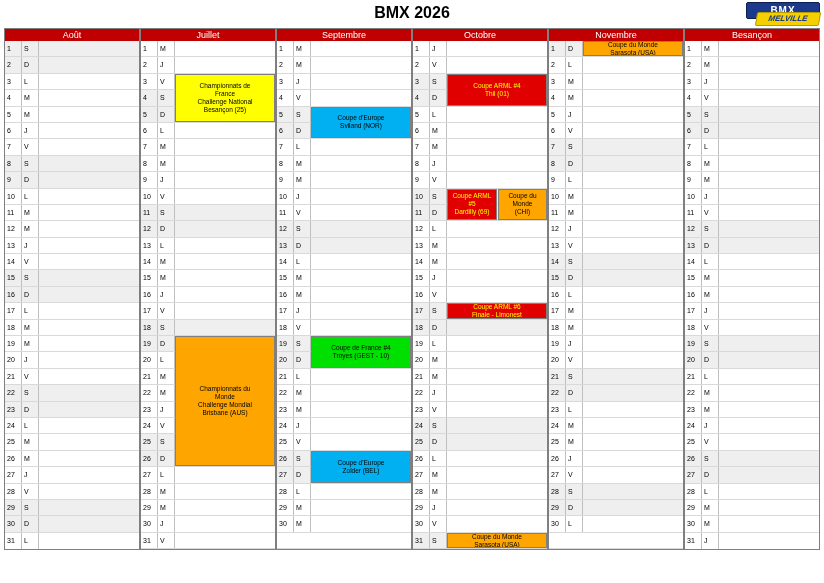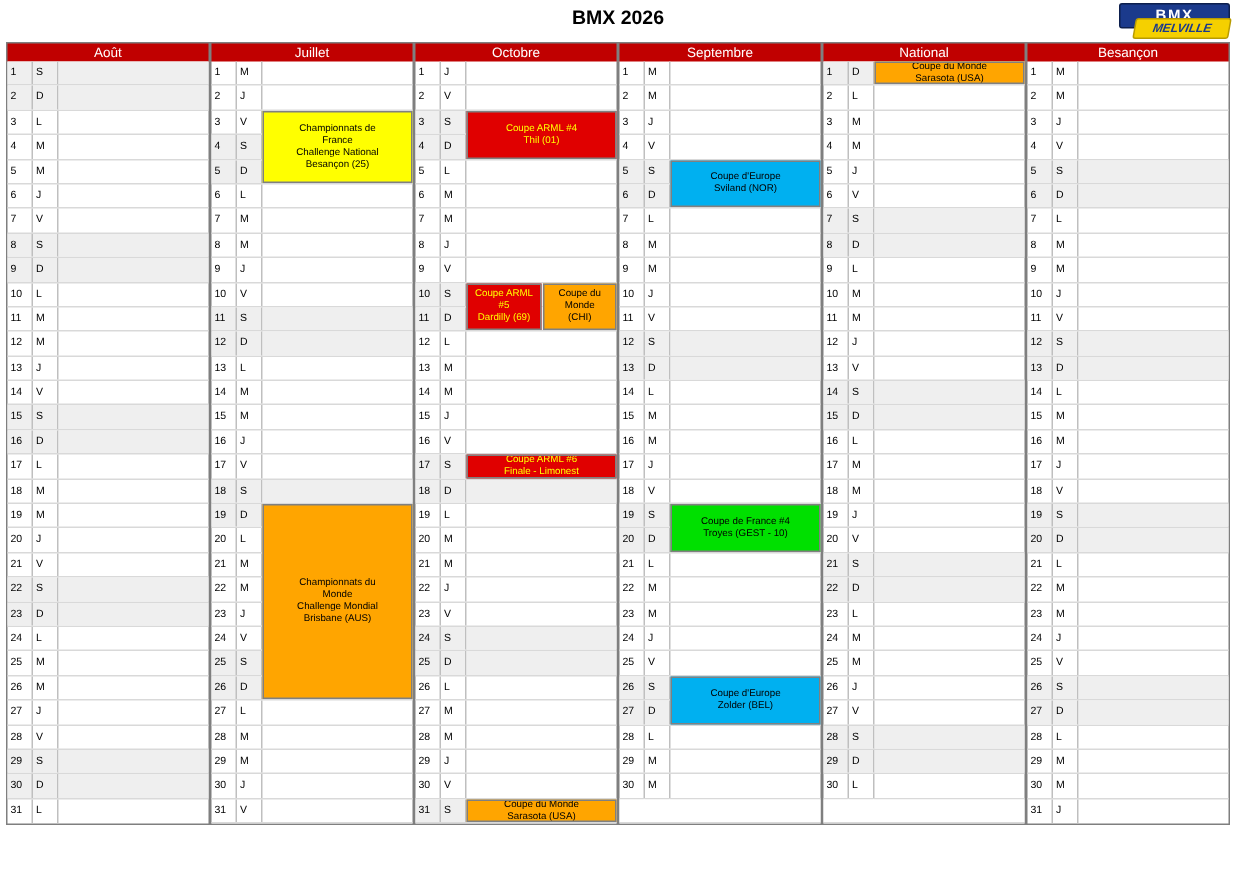--- a/index.html
+++ b/index.html
@@ -8,21 +8,21 @@
     background:#ffffff;
     font-family:"Liberation Sans", sans-serif;
     font-size:7px;
     color:#000;
     overflow:hidden;
   }
   .page{position:relative;width:824px;height:583px;}
 
   .title{
     position:absolute;top:4px;left:0;width:824px;
-    text-align:center;font-weight:bold;font-size:13px;
+    text-align:center;font-weight:bold;font-size:16px;
   }
 
   .logo{
     position:absolute;right:6px;top:2px;width:72px;height:36px;
   }
   .logo .plate{
     position:absolute;left:0;top:0;width:72px;height:15px;
     background:#1b3a8c;border:1px solid #0d1f4d;border-radius:2px;
     color:#fff;font-weight:bold;font-size:10px;letter-spacing:1px;
     text-align:center;line-height:15px;
@@ -422,20 +422,192 @@
           <div class="ev" style="top: 295.2px; height: 130.2px; background: rgb(255, 165, 0); color: rgb(0, 0, 0); left: 34px; right: 0px;">
             <span>Championnats du</span>
             <span>Monde</span>
             <span>Challenge Mondial</span>
             <span></span>
             <span>Brisbane (AUS)</span>
           </div>
         </div>
       </div>
       <div class="mcol">
+        <div class="mhead">Septembre</div>
+        <div class="grid">
+          <div class="row">
+            <div class="cd">1</div>
+            <div class="cw">M</div>
+            <div class="cev"></div>
+          </div>
+          <div class="row">
+            <div class="cd">2</div>
+            <div class="cw">M</div>
+            <div class="cev"></div>
+          </div>
+          <div class="row">
+            <div class="cd">3</div>
+            <div class="cw">J</div>
+            <div class="cev"></div>
+          </div>
+          <div class="row">
+            <div class="cd">4</div>
+            <div class="cw">V</div>
+            <div class="cev"></div>
+          </div>
+          <div class="row we">
+            <div class="cd">5</div>
+            <div class="cw">S</div>
+            <div class="cev"></div>
+          </div>
+          <div class="row we">
+            <div class="cd">6</div>
+            <div class="cw">D</div>
+            <div class="cev"></div>
+          </div>
+          <div class="row">
+            <div class="cd">7</div>
+            <div class="cw">L</div>
+            <div class="cev"></div>
+          </div>
+          <div class="row">
+            <div class="cd">8</div>
+            <div class="cw">M</div>
+            <div class="cev"></div>
+          </div>
+          <div class="row">
+            <div class="cd">9</div>
+            <div class="cw">M</div>
+            <div class="cev"></div>
+          </div>
+          <div class="row">
+            <div class="cd">10</div>
+            <div class="cw">J</div>
+            <div class="cev"></div>
+          </div>
+          <div class="row">
+            <div class="cd">11</div>
+            <div class="cw">V</div>
+            <div class="cev"></div>
+          </div>
+          <div class="row we">
+            <div class="cd">12</div>
+            <div class="cw">S</div>
+            <div class="cev"></div>
+          </div>
+          <div class="row we">
+            <div class="cd">13</div>
+            <div class="cw">D</div>
+            <div class="cev"></div>
+          </div>
+          <div class="row">
+            <div class="cd">14</div>
+            <div class="cw">L</div>
+            <div class="cev"></div>
+          </div>
+          <div class="row">
+            <div class="cd">15</div>
+            <div class="cw">M</div>
+            <div class="cev"></div>
+          </div>
+          <div class="row">
+            <div class="cd">16</div>
+            <div class="cw">M</div>
+            <div class="cev"></div>
+          </div>
+          <div class="row">
+            <div class="cd">17</div>
+            <div class="cw">J</div>
+            <div class="cev"></div>
+          </div>
+          <div class="row">
+            <div class="cd">18</div>
+            <div class="cw">V</div>
+            <div class="cev"></div>
+          </div>
+          <div class="row we">
+            <div class="cd">19</div>
+            <div class="cw">S</div>
+            <div class="cev"></div>
+          </div>
+          <div class="row we">
+            <div class="cd">20</div>
+            <div class="cw">D</div>
+            <div class="cev"></div>
+          </div>
+          <div class="row">
+            <div class="cd">21</div>
+            <div class="cw">L</div>
+            <div class="cev"></div>
+          </div>
+          <div class="row">
+            <div class="cd">22</div>
+            <div class="cw">M</div>
+            <div class="cev"></div>
+          </div>
+          <div class="row">
+            <div class="cd">23</div>
+            <div class="cw">M</div>
+            <div class="cev"></div>
+          </div>
+          <div class="row">
+            <div class="cd">24</div>
+            <div class="cw">J</div>
+            <div class="cev"></div>
+          </div>
+          <div class="row">
+            <div class="cd">25</div>
+            <div class="cw">V</div>
+            <div class="cev"></div>
+          </div>
+          <div class="row we">
+            <div class="cd">26</div>
+            <div class="cw">S</div>
+            <div class="cev"></div>
+          </div>
+          <div class="row we">
+            <div class="cd">27</div>
+            <div class="cw">D</div>
+            <div class="cev"></div>
+          </div>
+          <div class="row">
+            <div class="cd">28</div>
+            <div class="cw">L</div>
+            <div class="cev"></div>
+          </div>
+          <div class="row">
+            <div class="cd">29</div>
+            <div class="cw">M</div>
+            <div class="cev"></div>
+          </div>
+          <div class="row">
+            <div class="cd">30</div>
+            <div class="cw">M</div>
+            <div class="cev"></div>
+          </div>
+          <div class="row blank">
+            <div class="cd"></div>
+            <div class="cw"></div>
+            <div class="cev"></div>
+          </div>
+          <div class="ev" style="top: 65.6px; height: 31.8px; background: rgb(0, 176, 240); color: rgb(0, 0, 0); left: 34px; right: 0px;">
+            <span>Coupe d'Europe</span>
+            <span>Sviland (NOR)</span>
+          </div>
+          <div class="ev" style="top: 295.2px; height: 31.8px; background: rgb(0, 224, 0); color: rgb(0, 0, 0); left: 34px; right: 0px;">
+            <span>Coupe de France #4</span>
+            <span>Troyes (GEST - 10)</span>
+          </div>
+          <div class="ev" style="top: 410px; height: 31.8px; background: rgb(0, 176, 240); color: rgb(0, 0, 0); left: 34px; right: 0px;">
+            <span>Coupe d'Europe</span>
+            <span>Zolder (BEL)</span>
+          </div>
+        </div>
+      </div>
+      <div class="mcol">
         <div class="mhead">Octobre</div>
         <div class="grid">
           <div class="row">
             <div class="cd">1</div>
             <div class="cw">J</div>
             <div class="cev"></div>
           </div>
           <div class="row">
             <div class="cd">2</div>
             <div class="cw">V</div>
@@ -605,193 +777,21 @@
             <span>Coupe ARML #6</span>
             <span>Finale - Limonest</span>
           </div>
           <div class="ev" style="top: 492px; height: 15.4px; background: rgb(255, 165, 0); color: rgb(0, 0, 0); left: 34px; right: 0px;">
             <span>Coupe du Monde</span>
             <span>Sarasota (USA)</span>
           </div>
         </div>
       </div>
       <div class="mcol">
-        <div class="mhead">Septembre</div>
-        <div class="grid">
-          <div class="row">
-            <div class="cd">1</div>
-            <div class="cw">M</div>
-            <div class="cev"></div>
-          </div>
-          <div class="row">
-            <div class="cd">2</div>
-            <div class="cw">M</div>
-            <div class="cev"></div>
-          </div>
-          <div class="row">
-            <div class="cd">3</div>
-            <div class="cw">J</div>
-            <div class="cev"></div>
-          </div>
-          <div class="row">
-            <div class="cd">4</div>
-            <div class="cw">V</div>
-            <div class="cev"></div>
-          </div>
-          <div class="row we">
-            <div class="cd">5</div>
-            <div class="cw">S</div>
-            <div class="cev"></div>
-          </div>
-          <div class="row we">
-            <div class="cd">6</div>
-            <div class="cw">D</div>
-            <div class="cev"></div>
-          </div>
-          <div class="row">
-            <div class="cd">7</div>
-            <div class="cw">L</div>
-            <div class="cev"></div>
-          </div>
-          <div class="row">
-            <div class="cd">8</div>
-            <div class="cw">M</div>
-            <div class="cev"></div>
-          </div>
-          <div class="row">
-            <div class="cd">9</div>
-            <div class="cw">M</div>
-            <div class="cev"></div>
-          </div>
-          <div class="row">
-            <div class="cd">10</div>
-            <div class="cw">J</div>
-            <div class="cev"></div>
-          </div>
-          <div class="row">
-            <div class="cd">11</div>
-            <div class="cw">V</div>
-            <div class="cev"></div>
-          </div>
-          <div class="row we">
-            <div class="cd">12</div>
-            <div class="cw">S</div>
-            <div class="cev"></div>
-          </div>
-          <div class="row we">
-            <div class="cd">13</div>
-            <div class="cw">D</div>
-            <div class="cev"></div>
-          </div>
-          <div class="row">
-            <div class="cd">14</div>
-            <div class="cw">L</div>
-            <div class="cev"></div>
-          </div>
-          <div class="row">
-            <div class="cd">15</div>
-            <div class="cw">M</div>
-            <div class="cev"></div>
-          </div>
-          <div class="row">
-            <div class="cd">16</div>
-            <div class="cw">M</div>
-            <div class="cev"></div>
-          </div>
-          <div class="row">
-            <div class="cd">17</div>
-            <div class="cw">J</div>
-            <div class="cev"></div>
-          </div>
-          <div class="row">
-            <div class="cd">18</div>
-            <div class="cw">V</div>
-            <div class="cev"></div>
-          </div>
-          <div class="row we">
-            <div class="cd">19</div>
-            <div class="cw">S</div>
-            <div class="cev"></div>
-          </div>
-          <div class="row we">
-            <div class="cd">20</div>
-            <div class="cw">D</div>
-            <div class="cev"></div>
-          </div>
-          <div class="row">
-            <div class="cd">21</div>
-            <div class="cw">L</div>
-            <div class="cev"></div>
-          </div>
-          <div class="row">
-            <div class="cd">22</div>
-            <div class="cw">M</div>
-            <div class="cev"></div>
-          </div>
-          <div class="row">
-            <div class="cd">23</div>
-            <div class="cw">M</div>
-            <div class="cev"></div>
-          </div>
-          <div class="row">
-            <div class="cd">24</div>
-            <div class="cw">J</div>
-            <div class="cev"></div>
-          </div>
-          <div class="row">
-            <div class="cd">25</div>
-            <div class="cw">V</div>
-            <div class="cev"></div>
-          </div>
-          <div class="row we">
-            <div class="cd">26</div>
-            <div class="cw">S</div>
-            <div class="cev"></div>
-          </div>
-          <div class="row we">
-            <div class="cd">27</div>
-            <div class="cw">D</div>
-            <div class="cev"></div>
-          </div>
-          <div class="row">
-            <div class="cd">28</div>
-            <div class="cw">L</div>
-            <div class="cev"></div>
-          </div>
-          <div class="row">
-            <div class="cd">29</div>
-            <div class="cw">M</div>
-            <div class="cev"></div>
-          </div>
-          <div class="row">
-            <div class="cd">30</div>
-            <div class="cw">M</div>
-            <div class="cev"></div>
-          </div>
-          <div class="row blank">
-            <div class="cd"></div>
-            <div class="cw"></div>
-            <div class="cev"></div>
-          </div>
-          <div class="ev" style="top: 65.6px; height: 31.8px; background: rgb(0, 176, 240); color: rgb(0, 0, 0); left: 34px; right: 0px;">
-            <span>Coupe d'Europe</span>
-            <span>Sviland (NOR)</span>
-          </div>
-          <div class="ev" style="top: 295.2px; height: 31.8px; background: rgb(0, 224, 0); color: rgb(0, 0, 0); left: 34px; right: 0px;">
-            <span>Coupe de France #4</span>
-            <span>Troyes (GEST - 10)</span>
-          </div>
-          <div class="ev" style="top: 410px; height: 31.8px; background: rgb(0, 176, 240); color: rgb(0, 0, 0); left: 34px; right: 0px;">
-            <span>Coupe d'Europe</span>
-            <span>Zolder (BEL)</span>
-          </div>
-        </div>
-      </div>
-      <div class="mcol">
-        <div class="mhead">National</div>
+        <div class="mhead">Novembre</div>
         <div class="grid">
           <div class="row we">
             <div class="cd">1</div>
             <div class="cw">D</div>
             <div class="cev"></div>
           </div>
           <div class="row">
             <div class="cd">2</div>
             <div class="cw">L</div>
             <div class="cev"></div>

